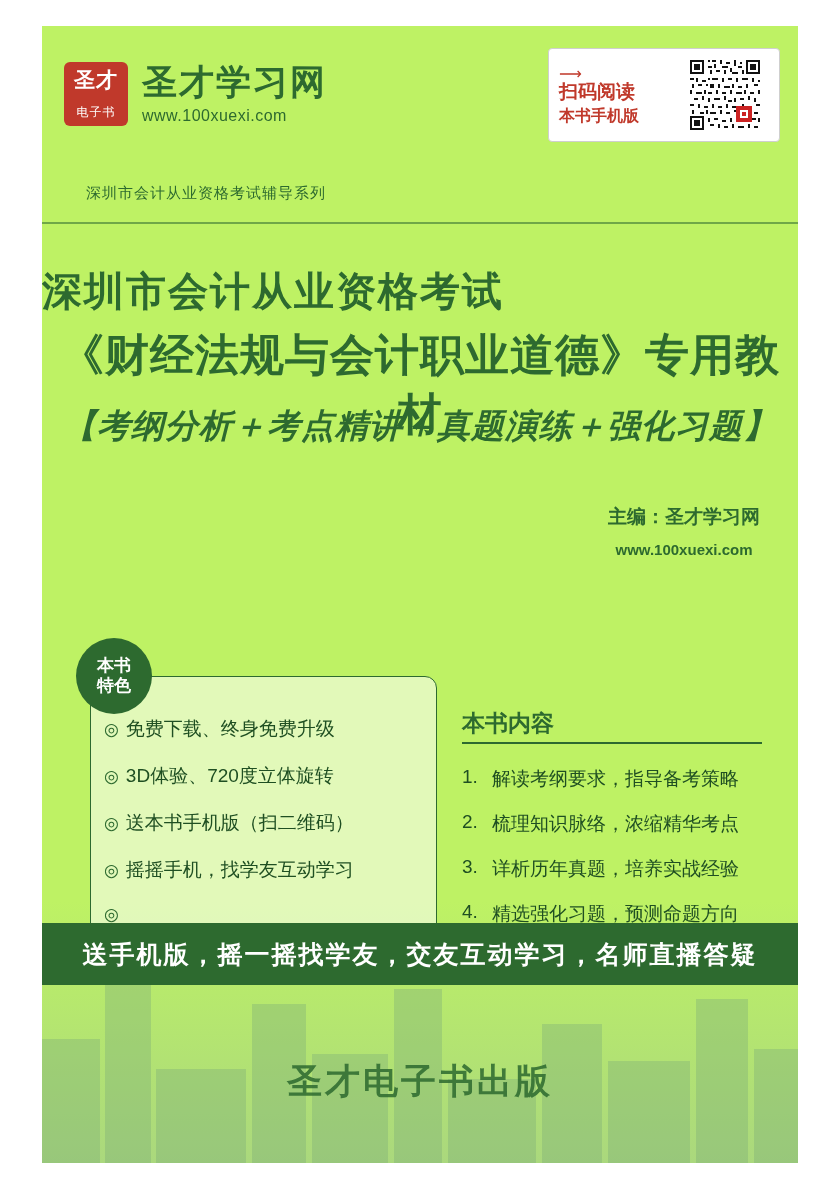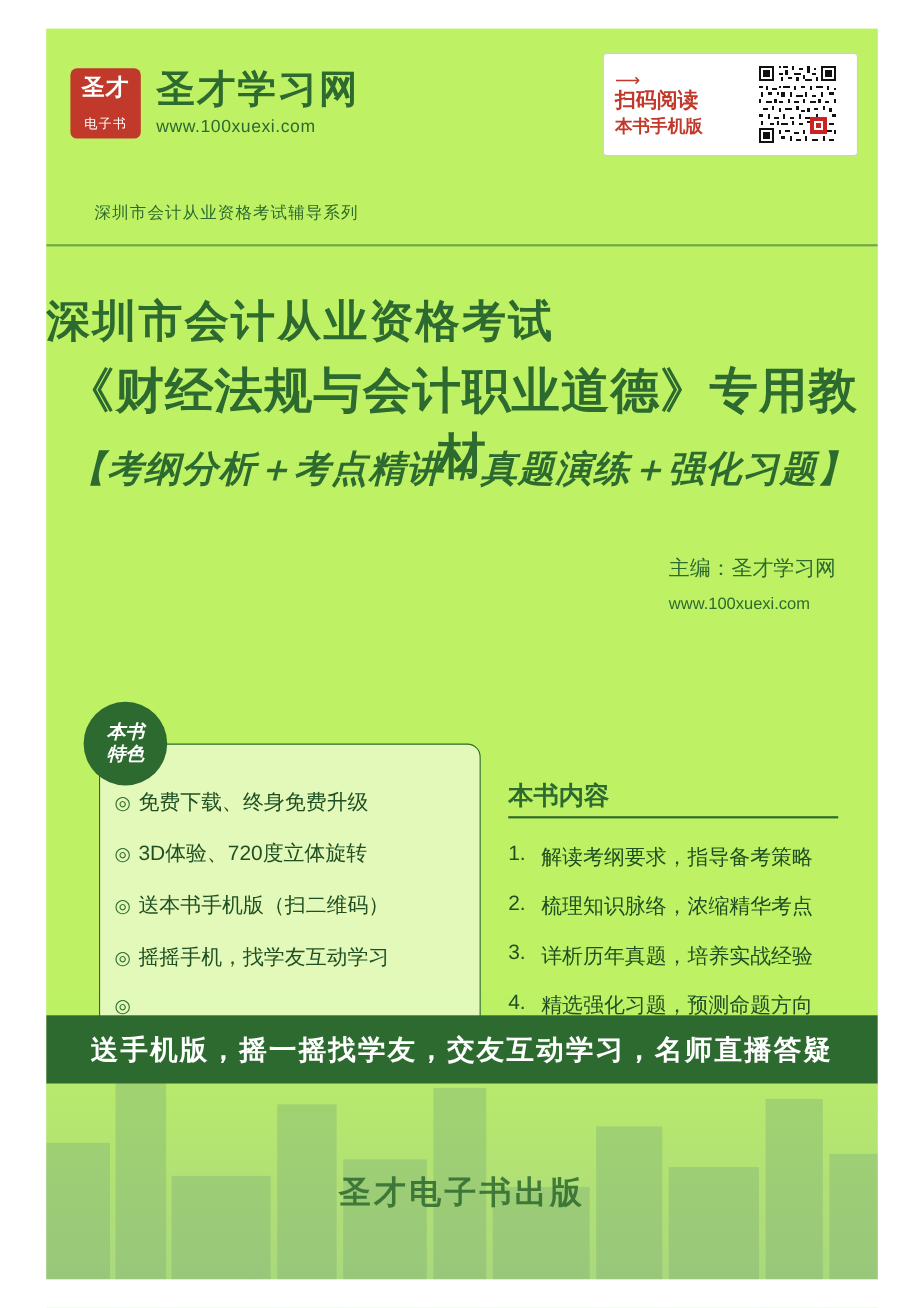--- a/index.html
+++ b/index.html
@@ -95,30 +95,30 @@
   }
   .t-main2{
     position:absolute;left:0;top:300px;width:756px;text-align:center;
     font-size:44px;font-weight:bold;color:#2d6a2f;letter-spacing:1px;
   }
   .t-main3{
     position:absolute;left:0;top:378px;width:756px;text-align:center;
     font-size:33px;font-weight:bold;color:#2d6a2f;letter-spacing:1px;font-style:italic;
   }
   .author{
-    position:absolute;right:38px;top:478px;text-align:left;
-    font-size:19px;color:#2d6a2f;
+    position:absolute;right:38px;top:478px;text-align:center;
+    font-size:19px;color:#2d6a2f;font-weight:bold;
   }
   .author .url2{font-size:15px;margin-top:11px;color:#2d6a2f;}
 
   
   .badge{
     position:absolute;left:34px;top:612px;width:76px;height:76px;border-radius:50%;
     background:#2d6a2f;color:#fff;display:flex;flex-direction:column;
-    align-items:center;justify-content:center;line-height:1.2;z-index:3;font-style:italic;
+    align-items:center;justify-content:center;line-height:1.2;z-index:3;
   }
   .badge span{font-size:17px;font-weight:bold;}
   .feature-box{
     position:absolute;left:48px;top:650px;width:345px;height:300px;
     border:1px solid #2d6a2f;border-radius:12px;background:rgba(255,255,255,.55);
   }
   .feature-list{
     position:absolute;left:62px;top:690px;width:330px;
   }
   .feature-item{
@@ -147,21 +147,21 @@
   
   .footer-bar{
     position:absolute;left:0;bottom:178px;width:756px;height:62px;
     background:#2d6a2f;display:flex;align-items:center;justify-content:center;text-align:center;
   }
   .footer-bar span{
     color:#ffffff;font-size:25px;font-weight:bold;letter-spacing:2px;
   }
   .publisher{
     position:absolute;left:0;bottom:58px;width:756px;text-align:center;
-    font-size:29px;font-weight:bold;color:#2d6a2f;letter-spacing:3px;
+    font-size:35px;font-weight:bold;color:#2d6a2f;letter-spacing:3px;
     opacity:.85;
   }
 </style>
 </head>
 <body>
 
 <div class="cover">
 
   <div class="bg-city">
     <div class="blk" style="left:30px;width:70px;height:150px;"></div>

